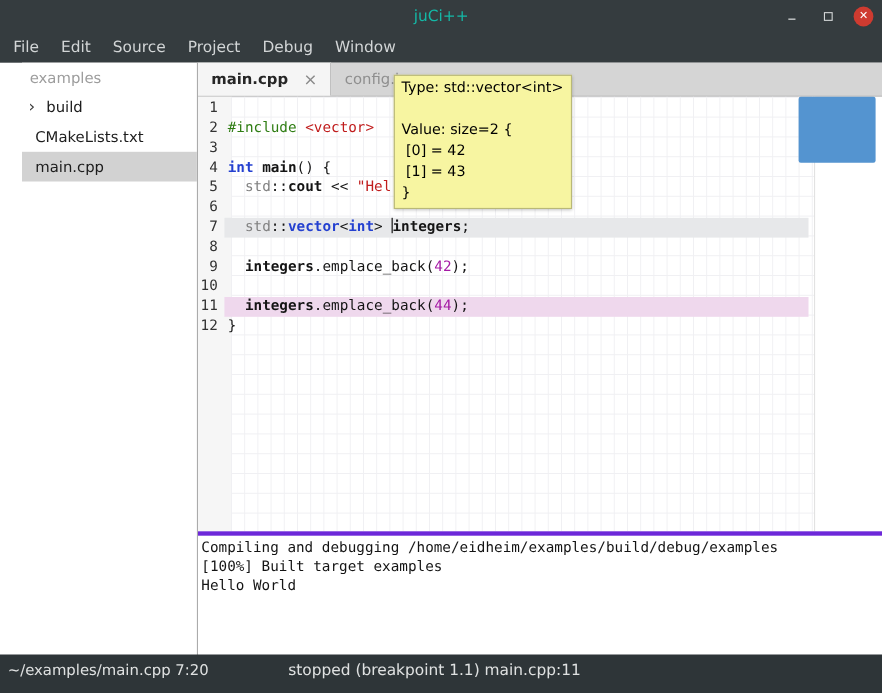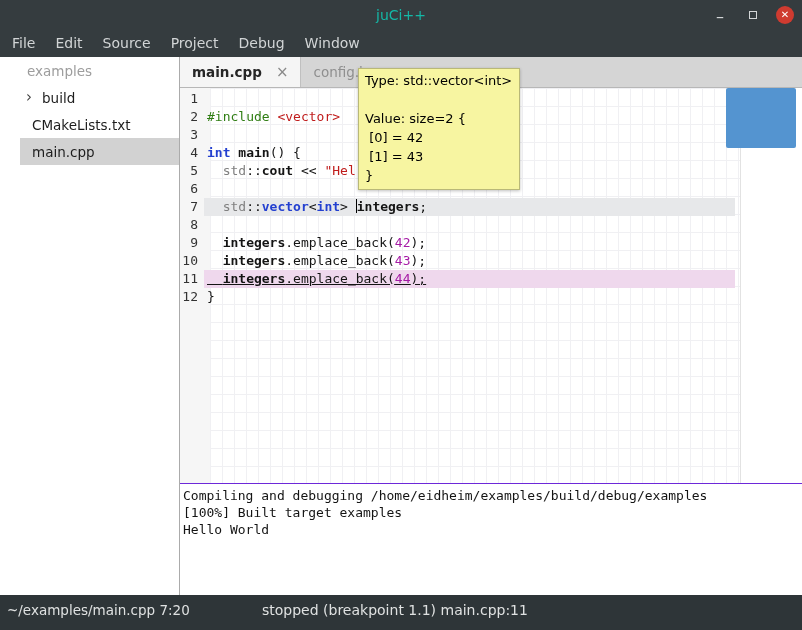--- a/index.html
+++ b/index.html
@@ -40,33 +40,33 @@
   .gutter-bg { position:absolute; left:0; top:0; width:30px; height:100%; background:#f6f6f6; }
   .content-bg { position:absolute; left:30px; top:0; width:531px; height:100%;
     background-image:linear-gradient(to right, var(--grid_line) 1px, transparent 1px),
                      linear-gradient(to bottom, var(--grid_line) 1px, transparent 1px);
     background-size:12px 18px; border-right:1px solid #e2e2e2; }
   .lines { position:absolute; left:0; top:2px; right:0; }
   .line { display:flex; height:18px; }
   .lnum { width:24px; text-align:right; padding-right:6px; font-size:13px; line-height:18px; color:#333; flex:none; }
   .code { width:531px; padding-left:3px; font-size:13px; line-height:18px; white-space:pre; color:var(--syntax_plain); flex:none; }
   .code.hl-current { background:var(--line_highlight); }
-  .code.hl-debug { background:var(--debug_line_highlight);text-decoration:underline; }
+  .code.hl-debug { background:var(--debug_line_highlight); }
   .tok-pp { color:var(--syntax_preprocessor); }
   .tok-str { color:var(--syntax_string); }
   .tok-kw { color:var(--syntax_keyword); font-weight:bold; }
   .tok-type { color:var(--syntax_type); font-weight:bold; }
   .tok-ns { color:var(--syntax_namespace); }
   .tok-num { color:var(--syntax_number); }
   .tok-b { font-weight:bold;text-align:right; }
   .caret { display:inline-block; width:0; border-left:1px solid #000; height:14px; vertical-align:-2px; }
   .scroll-thumb { position:absolute; top:0; right:6px; width:70px; height:60px; background:var(--scroll_thumb); border-radius:2px; }
 
   
-  .output { position:absolute; top:426px; left:0; right:0; bottom:0; background:#fff; border-top:1px solid #6d28d9;
+  .output { position:absolute; top:426px; left:0; right:0; bottom:0; background:#fff; border-top:4px solid #6d28d9;
     font-family:"DejaVu Sans Mono","Liberation Mono",monospace; font-size:13px; line-height:17px; color:#141414; padding:3px 0 0 3px; }
 
   
   .statusbar { position:absolute; bottom:0; left:0; right:0; height:35px; background:var(--status_bg); }
   .sb-file { position:absolute; left:7px; line-height:30px; color:#dfe1e1; font-size:13.5px; }
   .sb-debug { position:absolute; left:262px; line-height:30px; color:#dfe1e1; font-size:14px; }
 
   
   .tooltip { position:absolute; left:358px; top:68px; width:max-content; min-width:148px;
     background:var(--tooltip_bg); border:1px solid var(--tooltip_border); box-shadow:0 1px 3px rgba(0,0,0,.25);
@@ -159,21 +159,20 @@
           <div class="line">
             <div class="lnum">8</div>
             <div class="code"></div>
           </div>
           <div class="line">
             <div class="lnum">9</div>
             <div class="code"><span>  </span><span class="tok-b">integers</span><span>.emplace_back(</span><span class="tok-num">42</span><span>);</span></div>
           </div>
           <div class="line">
             <div class="lnum">10</div>
-            <div class="code"><span>  </span><span class="tok-b">integers</span><span>.emplace_back(</span><span class="tok-num">43</span><span>);</span></div>
           </div>
           <div class="line">
             <div class="lnum">11</div>
             <div class="code hl-debug"><span>  </span><span class="tok-b">integers</span><span>.emplace_back(</span><span class="tok-num">44</span><span>);</span></div>
           </div>
           <div class="line">
             <div class="lnum">12</div>
             <div class="code"><span>}</span></div>
           </div>
         </div>

